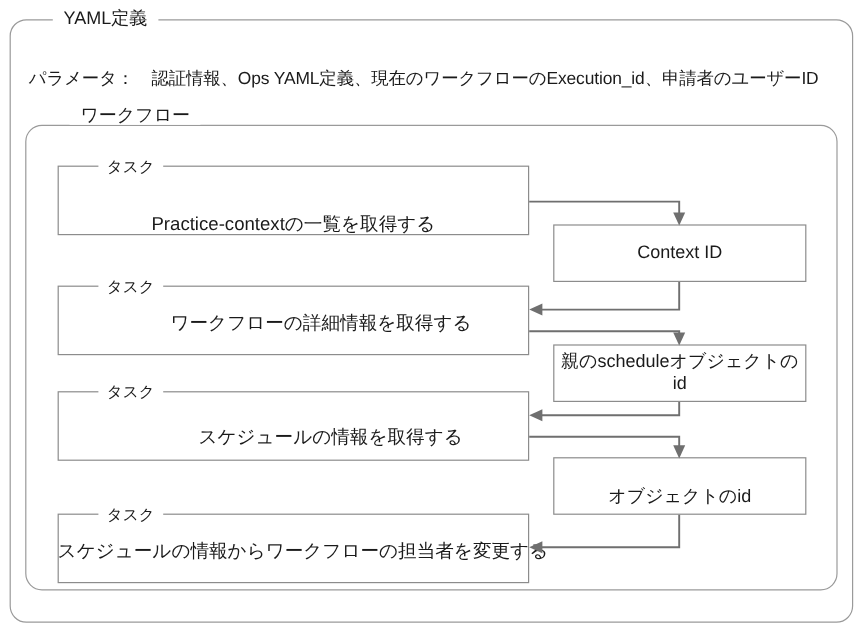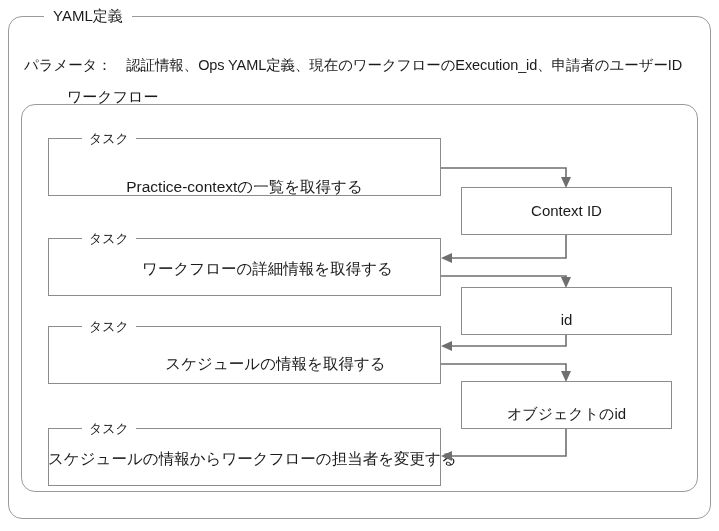--- a/index.html
+++ b/index.html
@@ -124,21 +124,21 @@
   <div class="task-label" style="left:48px; width:393px; top:161px;margin-top:16px;">Practice-contextの一覧を取得する</div>
 
   <div class="data-box" style="left:461px; top:187px; width:211px; height:48px;">Context ID</div>
 
   <div class="task-box" style="left:48px; top:238px; width:393px; height:58px;"></div>
   <div class="task-legend" style="left:82px; top:232px;">タスク</div>
   <div class="task-label" style="left:60px; width:393px; top:259px;margin-left:11px;">ワークフローの詳細情報を取得する</div>
 
   <div class="data-box" style="left:461px; top:287px; width:211px; height:48px;">
     <span>
-      <br>
+      <span>親のscheduleオブジェクトの</span><br>
       <span>id</span>
     </span>
   </div>
 
   <div class="task-box" style="left:48px; top:326px; width:393px; height:58px;"></div>
   <div class="task-legend" style="left:82px; top:320px;">タスク</div>
   <div class="task-label" style="left:48px; width:393px; top:354px;margin-left:31px;">スケジュールの情報を取得する</div>
 
   <div class="data-box" style="left:461px; top:381px; width:211px; height:48px;">
     <span>

